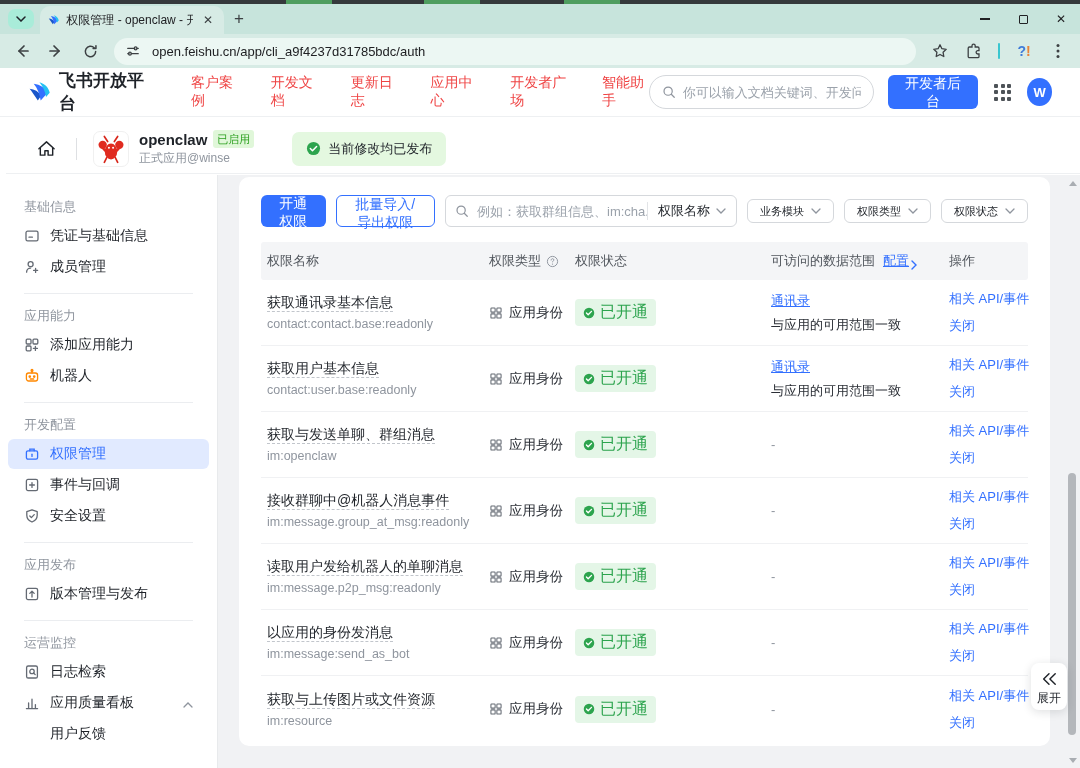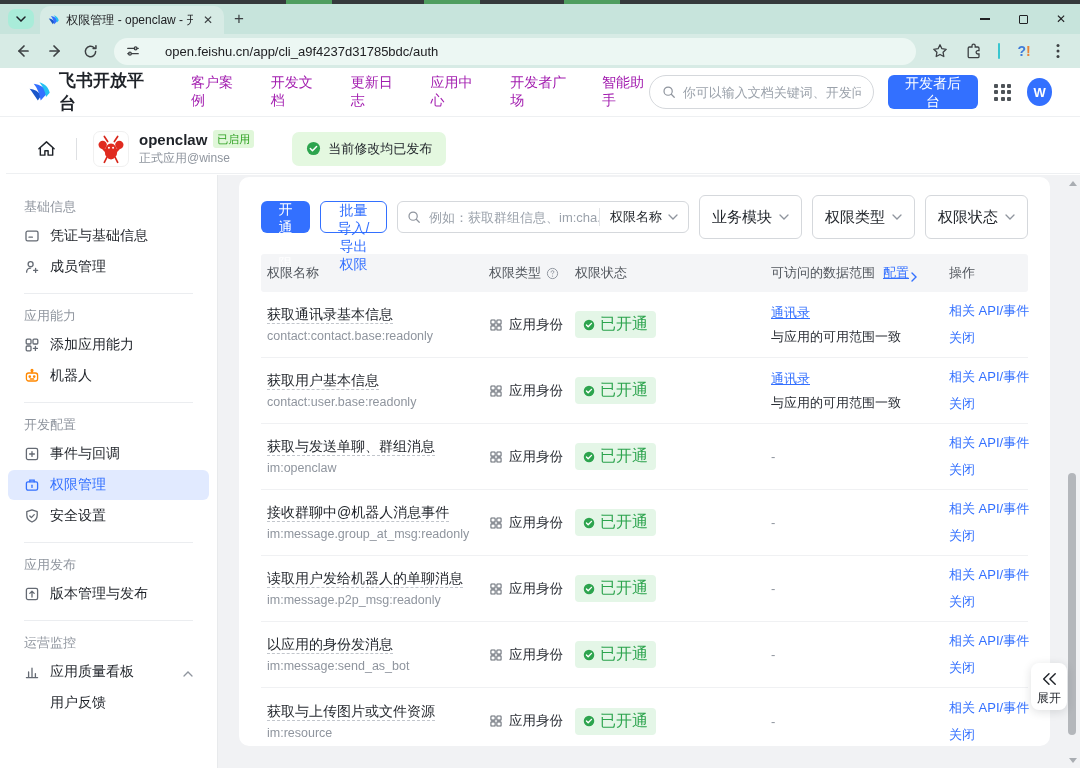--- a/index.html
+++ b/index.html
@@ -21,32 +21,32 @@
   .tab-title { font-size:12px; color:#202124; white-space:nowrap; overflow:hidden; max-width:128px; }
   .tab-close { font-size:12px; color:#3c4043; padding:0 3px; }
   .new-tab-btn { font-size:17px; color:#3c4043; margin:0 0 5px 10px; line-height:20px; }
   .win-controls { margin-left:auto; display:flex; align-self:stretch; align-items:center; }
   .win-btn { width:38px; height:100%; display:flex; align-items:center; justify-content:center; color:#202124; font-size:12px; }
   .win-min i { display:block; width:10px; height:1.4px; background:#202124; }
   .win-max i { display:block; width:9px; height:9px; border:1.3px solid #202124; border-radius:1px; }
 
   .btoolbar { position:absolute; top:34px; left:0; right:0; height:34px; background:#d7ebe5; display:flex; align-items:center; padding:0 8px; gap:6px; z-index:50; }
   .nav-ico { width:28px; height:28px; display:flex; align-items:center; justify-content:center; color:#3c4043; }
-  .url-pill { flex:1; height:27px; background:#ecf7f3; border-radius:14px; display:flex; align-items:center; padding:0 12px; gap:25px; margin:0 4px; }
+  .url-pill { flex:1; height:27px; background:#ecf7f3; border-radius:14px; display:flex; align-items:center; padding:0 12px; gap:12px; margin:0 4px; }
   .url-text { font-size:13px; color:#202124; }
   .ext-divider { width:2px; height:16px; background:#39c6cf; border-radius:1px; margin:0 4px; }
   .qmark-ext { font-weight:bold; font-size:14px; }
   .qmark-ext .q { color:#3f7bd9; } .qmark-ext .e { color:#e8833a; }
 
   
   .site-header { position:absolute; top:68px; left:0; right:0; height:49px; background:#fff; border-bottom:1px solid #eef0f2; display:flex; align-items:center; padding:0 28px; z-index:40; }
   .brand { display:flex; align-items:center; gap:8px; }
   .brand-name { font-size:17px; font-weight:bold; }
   .main-nav { display:flex; gap:33px; margin-left:42px; }
-  .main-nav a { font-size:14px; color:#a21caf; text-decoration:none; font-weight:500; }
+  .main-nav a { font-size:14px; color:#ef4444; text-decoration:none; font-weight:500; }
   .hdr-search { margin-left:auto; width:250px; height:34px; border:1px solid #d5d8dc; border-radius:17px; display:flex; align-items:center; padding:0 12px; gap:7px; background:#fff; }
   .hdr-search input { border:0; outline:0; flex:1; font-size:13px; color:#1f2329; background:transparent; font-family:inherit; }
   .hdr-search input::placeholder { color:#9ba2ab; }
   .btn-console { margin-left:14px; height:34px; padding:0 14px; background:#3370ff; color:#fff; border:0; border-radius:6px; font-size:14px; font-family:inherit; }
   .apps-grid { margin-left:16px; display:grid; grid-template-columns:repeat(3,4px); grid-gap:2.5px; }
   .apps-grid i { width:4px; height:4px; background:#4e5358; border-radius:1px; }
   .hdr-avatar { margin-left:16px; width:28px; height:28px; border-radius:50%; background:#3370ff; color:#fff; font-size:13px; font-weight:bold; display:flex; align-items:center; justify-content:center; }
 
   
   .app-bar { position:absolute; top:124px; left:6px; right:0; height:50px; background:#fff; border-bottom:1px solid #eef0f2; display:flex; align-items:center; padding:0 26px; z-index:40; }
@@ -76,21 +76,21 @@
   
   .ctoolbar { display:flex; align-items:center; gap:10px; }
   .btn-primary { height:32px; padding:0 15px; background:#3370ff; color:#fff; border:0; border-radius:6px; font-size:14px; font-family:inherit; }
   .btn-outline { height:32px; padding:0 13px; background:#fff; color:#3370ff; border:1px solid #3370ff; border-radius:6px; font-size:14px; font-family:inherit; }
   .search-control { margin-left:auto; width:292px; height:32px; border:1px solid #d5d8dc; border-radius:6px; display:flex; align-items:center; background:#fff; }
   .search-control input { border:0; outline:0; flex:1; min-width:0; font-size:13px; padding-left:8px; font-family:inherit; background:transparent; }
   .search-control input::placeholder { color:#9ba2ab; }
   .sc-ico { padding-left:9px; display:flex; }
   .sc-divider { width:1px; height:18px; background:#e2e4e7; }
   .sc-cat { display:flex; align-items:center; gap:6px; padding:0 10px; font-size:13px; color:#1f2329; white-space:nowrap; }
-  .filter-pill { height:44px; border:1px solid #d5d8dc; border-radius:6px; background:#fff; display:flex; align-items:center; gap:7px; padding:0 12px; font-size:15px; color:#1f2329; white-space:nowrap; }
+  .filter-pill { height:24px; border:1px solid #d5d8dc; border-radius:6px; background:#fff; display:flex; align-items:center; gap:7px; padding:0 12px; font-size:11px; color:#1f2329; white-space:nowrap; }
 
   
   .ptable { margin-top:15px; }
   .trow { display:grid; grid-template-columns:222px 86px 196px 178px 1fr; align-items:center; padding:0 6px; }
   .thead { background:#f4f5f7; border-radius:3px; height:38px; font-size:13px; color:#51565d; }
   .th-flex { display:flex; align-items:center; gap:5px; }
   .cfg-link { color:#3370ff; display:inline-flex; align-items:flex-end; gap:2px; margin-left:3px; }
   .tbody-row { height:66px; border-bottom:1px solid #f0f1f3; }
   .perm-name { font-size:14px; color:#1f2329; }
   .perm-name span { border-bottom:1px dashed #c2c6cc; padding-bottom:1px; }
@@ -325,41 +325,41 @@
               <circle cx="5.8" cy="8.6" r="0.7" fill="#ff8800"></circle>
               <circle cx="10.2" cy="8.6" r="0.7" fill="#ff8800"></circle>
               <path d="M6.3 11h3.4"></path>
             </svg>
           </span>
         <span>机器人</span>
       </div>
       <div class="sb-div"></div>
 
       <div class="sb-title">开发配置</div>
-      <div class="sb-item">
-        <span class="sb-ico">
-            <svg width="16" height="16" viewBox="0 0 16 16" fill="none" stroke="#646a73" stroke-width="1.3" stroke-linecap="round">
-              <rect x="2.4" y="2.4" width="11.2" height="11.2" rx="1.6"></rect>
-              <path d="M8 5.6v4.8M5.6 8h4.8"></path>
-            </svg>
-          </span>
-        <span>事件与回调</span>
-      </div>
       <div class="sb-item active">
         <span class="sb-ico">
             <svg width="16" height="16" viewBox="0 0 16 16" fill="none" stroke="#3370ff" stroke-width="1.3" stroke-linecap="round">
               <rect x="2.4" y="4.8" width="11.2" height="8.4" rx="1.6"></rect>
               <path d="M5.8 4.8V3.2h4.4v1.6"></path>
               <path d="M8 8.2v2.2"></path>
             </svg>
           </span>
         <span>权限管理</span>
       </div>
       <div class="sb-item">
         <span class="sb-ico">
+            <svg width="16" height="16" viewBox="0 0 16 16" fill="none" stroke="#646a73" stroke-width="1.3" stroke-linecap="round">
+              <rect x="2.4" y="2.4" width="11.2" height="11.2" rx="1.6"></rect>
+              <path d="M8 5.6v4.8M5.6 8h4.8"></path>
+            </svg>
+          </span>
+        <span>事件与回调</span>
+      </div>
+      <div class="sb-item">
+        <span class="sb-ico">
             <svg width="16" height="16" viewBox="0 0 16 16" fill="none" stroke="#646a73" stroke-width="1.3" stroke-linecap="round" stroke-linejoin="round">
               <path d="M8 1.8l5.2 1.9v3.6c0 3.1-2.1 5.5-5.2 6.7-3.1-1.2-5.2-3.6-5.2-6.7V3.7z"></path>
               <path d="M5.8 8l1.6 1.6 2.8-3"></path>
             </svg>
           </span>
         <span>安全设置</span>
       </div>
       <div class="sb-div"></div>
 
       <div class="sb-title">应用发布</div>
@@ -368,20 +368,30 @@
             <svg width="16" height="16" viewBox="0 0 16 16" fill="none" stroke="#646a73" stroke-width="1.3" stroke-linecap="round" stroke-linejoin="round">
               <rect x="2.4" y="2.4" width="11.2" height="11.2" rx="1.6"></rect>
               <path d="M8 11V5.4M5.8 7.4L8 5.2l2.2 2.2"></path>
             </svg>
           </span>
         <span>版本管理与发布</span>
       </div>
       <div class="sb-div"></div>
 
       <div class="sb-title">运营监控</div>
+      <div class="sb-item">
+        <span class="sb-ico">
+            <svg width="16" height="16" viewBox="0 0 16 16" fill="none" stroke="#646a73" stroke-width="1.3" stroke-linecap="round">
+              <rect x="2.6" y="2" width="10.8" height="12" rx="1.6"></rect>
+              <circle cx="8" cy="7.4" r="2.2"></circle>
+              <path d="M9.6 9l1.6 1.6"></path>
+            </svg>
+          </span>
+        <span>日志检索</span>
+      </div>
       <div class="sb-item">
         <span class="sb-ico">
             <svg width="16" height="16" viewBox="0 0 16 16" fill="none" stroke="#646a73" stroke-width="1.3" stroke-linecap="round">
               <path d="M2.4 13.6h11.2"></path>
               <path d="M4.6 13.2V8M8 13.2V4.2M11.4 13.2V9.6"></path>
             </svg>
           </span>
         <span>应用质量看板</span>
         <span class="chev-up"><svg width="10" height="6" viewBox="0 0 10 6">
               <path d="M1 5l4-4 4 4" stroke="#8f959e" stroke-width="1.3" fill="none" stroke-linecap="round"></path>

